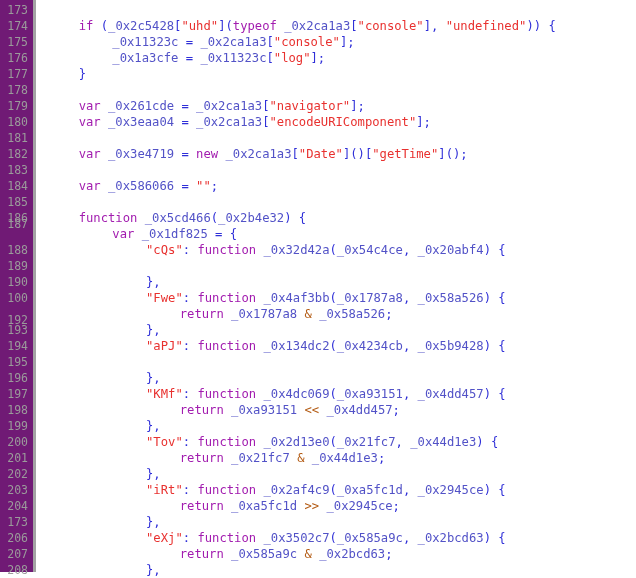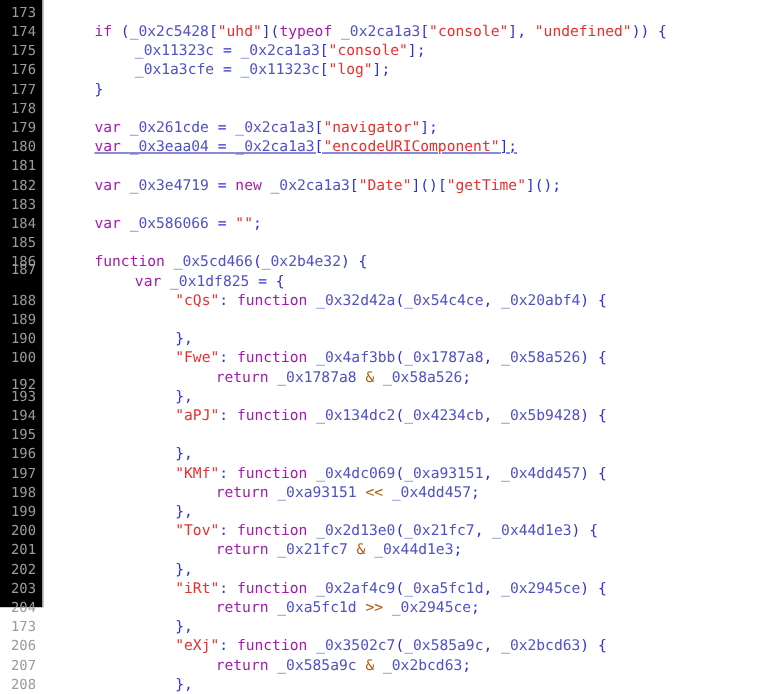--- a/index.html
+++ b/index.html
@@ -20,23 +20,23 @@
     height: 578px;
     background: #ffffff;
     overflow: hidden;
   }
 
   .gutter {
     position: absolute;
     left: 0;
     top: 0;
     width: 36px;
-    height: 506px;
-    background: #000000;
-    border-right: 1px solid #a3a3a3;
+    height: 572px;
+    background: #701a75;
+    border-right: 3px solid #a3a3a3;
     box-sizing: border-box;
     z-index: 2;
   }
 
   .code-area {
     position: absolute;
     left: 37px;
     top: 0;
     right: 0;
     height: 578px;
@@ -118,21 +118,21 @@
       <div class="ln" style="top: 562px;">208</div>
     </div>
   <div class="code-area" id="codeArea">
       <div class="cl" style="top: 2px; left: 8px;"></div>
       <div class="cl" style="top: 18px; left: 41.68px;"><span class="kw">if</span><span class="plain"> </span><span class="pun">(</span><span class="id">_0x2c5428</span><span class="pun">[</span><span class="str">"uhd"</span><span class="pun">]</span><span class="pun">(</span><span class="kw">typeof</span><span class="plain"> </span><span class="id">_0x2ca1a3</span><span class="pun">[</span><span class="str">"console"</span><span class="pun">]</span><span class="pun">, </span><span class="str">"undefined"</span><span class="pun">))</span><span class="plain"> </span><span class="pun">{</span></div>
       <div class="cl" style="top: 34px; left: 75.36px;"><span class="id">_0x11323c</span><span class="plain"> </span><span class="pun">=</span><span class="plain"> </span><span class="id">_0x2ca1a3</span><span class="pun">[</span><span class="str">"console"</span><span class="pun">];</span></div>
       <div class="cl" style="top: 50px; left: 75.36px;"><span class="id">_0x1a3cfe</span><span class="plain"> </span><span class="pun">=</span><span class="plain"> </span><span class="id">_0x11323c</span><span class="pun">[</span><span class="str">"log"</span><span class="pun">];</span></div>
       <div class="cl" style="top: 66px; left: 41.68px;"><span class="pun">}</span></div>
       <div class="cl" style="top: 82px; left: 8px;"></div>
       <div class="cl" style="top: 98px; left: 41.68px;"><span class="kw">var</span><span class="plain"> </span><span class="id">_0x261cde</span><span class="plain"> </span><span class="pun">=</span><span class="plain"> </span><span class="id">_0x2ca1a3</span><span class="pun">[</span><span class="str">"navigator"</span><span class="pun">];</span></div>
-      <div class="cl" style="top: 114px; left: 41.68px; text-decoration: underline;"><span class="kw">var</span><span class="plain"> </span><span class="id">_0x3eaa04</span><span class="plain"> </span><span class="pun">=</span><span class="plain"> </span><span class="id">_0x2ca1a3</span><span class="pun">[</span><span class="str">"encodeURIComponent"</span><span class="pun">];</span></div>
+      <div class="cl" style="top: 114px; left: 41.68px;"><span class="kw">var</span><span class="plain"> </span><span class="id">_0x3eaa04</span><span class="plain"> </span><span class="pun">=</span><span class="plain"> </span><span class="id">_0x2ca1a3</span><span class="pun">[</span><span class="str">"encodeURIComponent"</span><span class="pun">];</span></div>
       <div class="cl" style="top: 130px; left: 8px;"></div>
       <div class="cl" style="top: 146px; left: 41.68px;"><span class="kw">var</span><span class="plain"> </span><span class="id">_0x3e4719</span><span class="plain"> </span><span class="pun">=</span><span class="plain"> </span><span class="kw">new</span><span class="plain"> </span><span class="id">_0x2ca1a3</span><span class="pun">[</span><span class="str">"Date"</span><span class="pun">]()[</span><span class="str">"getTime"</span><span class="pun">]();</span></div>
       <div class="cl" style="top: 162px; left: 8px;"></div>
       <div class="cl" style="top: 178px; left: 41.68px;"><span class="kw">var</span><span class="plain"> </span><span class="id">_0x586066</span><span class="plain"> </span><span class="pun">=</span><span class="plain"> </span><span class="str">""</span><span class="pun">;</span></div>
       <div class="cl" style="top: 194px; left: 8px;"></div>
       <div class="cl" style="top: 210px; left: 41.68px;"><span class="kw">function</span><span class="plain"> </span><span class="id">_0x5cd466</span><span class="pun">(</span><span class="id">_0x2b4e32</span><span class="pun">)</span><span class="plain"> </span><span class="pun">{</span></div>
       <div class="cl" style="top: 226px; left: 75.36px;"><span class="kw">var</span><span class="plain"> </span><span class="id">_0x1df825</span><span class="plain"> </span><span class="pun">=</span><span class="plain"> </span><span class="pun">{</span></div>
       <div class="cl" style="top: 242px; left: 109.04px;"><span class="str">"cQs"</span><span class="pun">:</span><span class="plain"> </span><span class="kw">function</span><span class="plain"> </span><span class="id">_0x32d42a</span><span class="pun">(</span><span class="id">_0x54c4ce</span><span class="pun">, </span><span class="id">_0x20abf4</span><span class="pun">)</span><span class="plain"> </span><span class="pun">{</span></div>
       <div class="cl" style="top: 274px; left: 109.04px;"><span class="pun">},</span></div>
       <div class="cl" style="top: 290px; left: 109.04px;"><span class="str">"Fwe"</span><span class="pun">:</span><span class="plain"> </span><span class="kw">function</span><span class="plain"> </span><span class="id">_0x4af3bb</span><span class="pun">(</span><span class="id">_0x1787a8</span><span class="pun">, </span><span class="id">_0x58a526</span><span class="pun">)</span><span class="plain"> </span><span class="pun">{</span></div>

